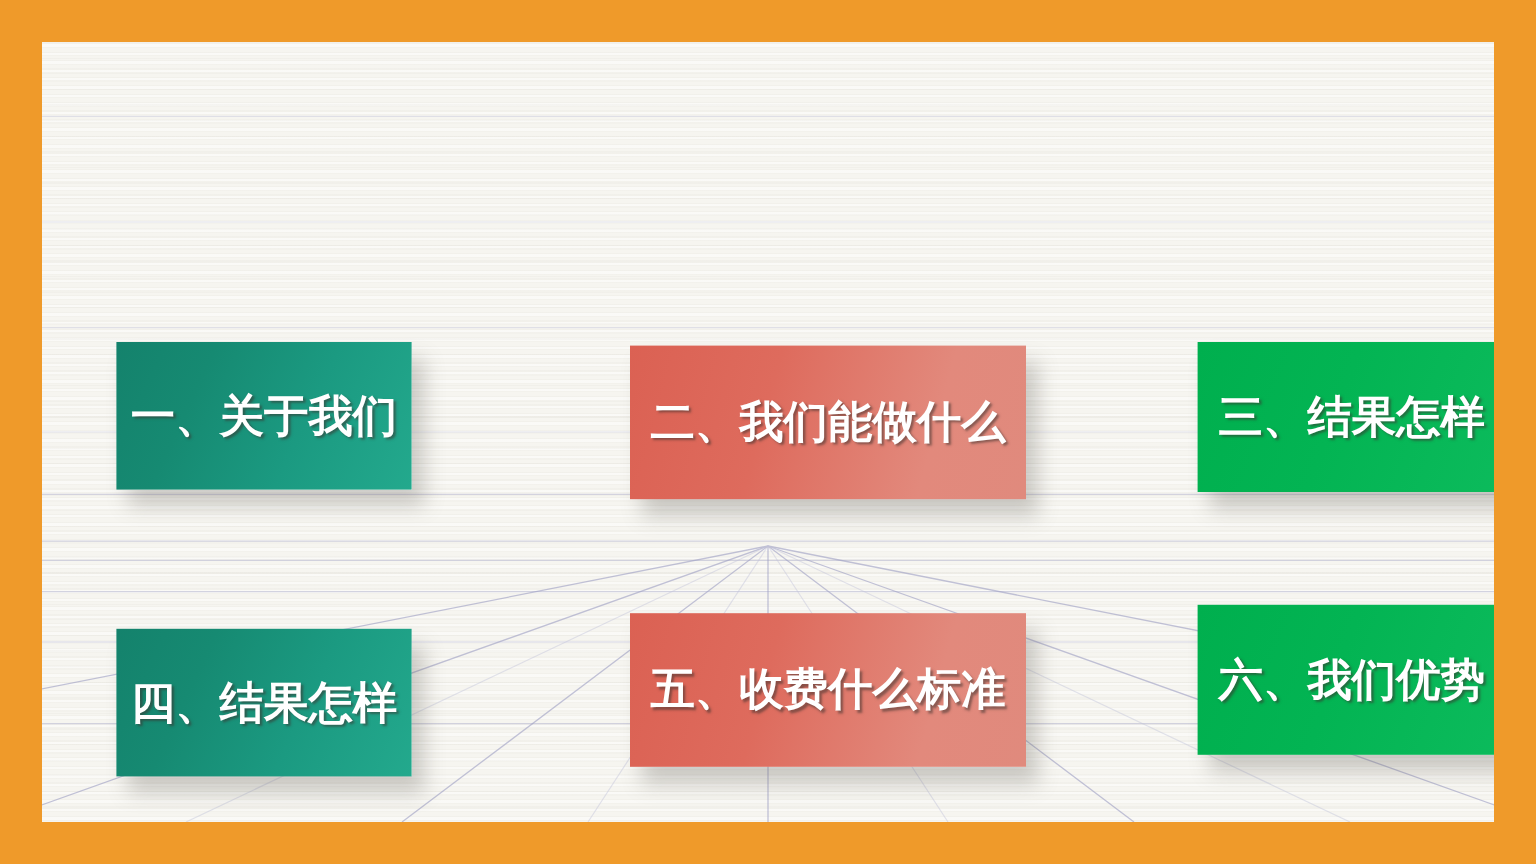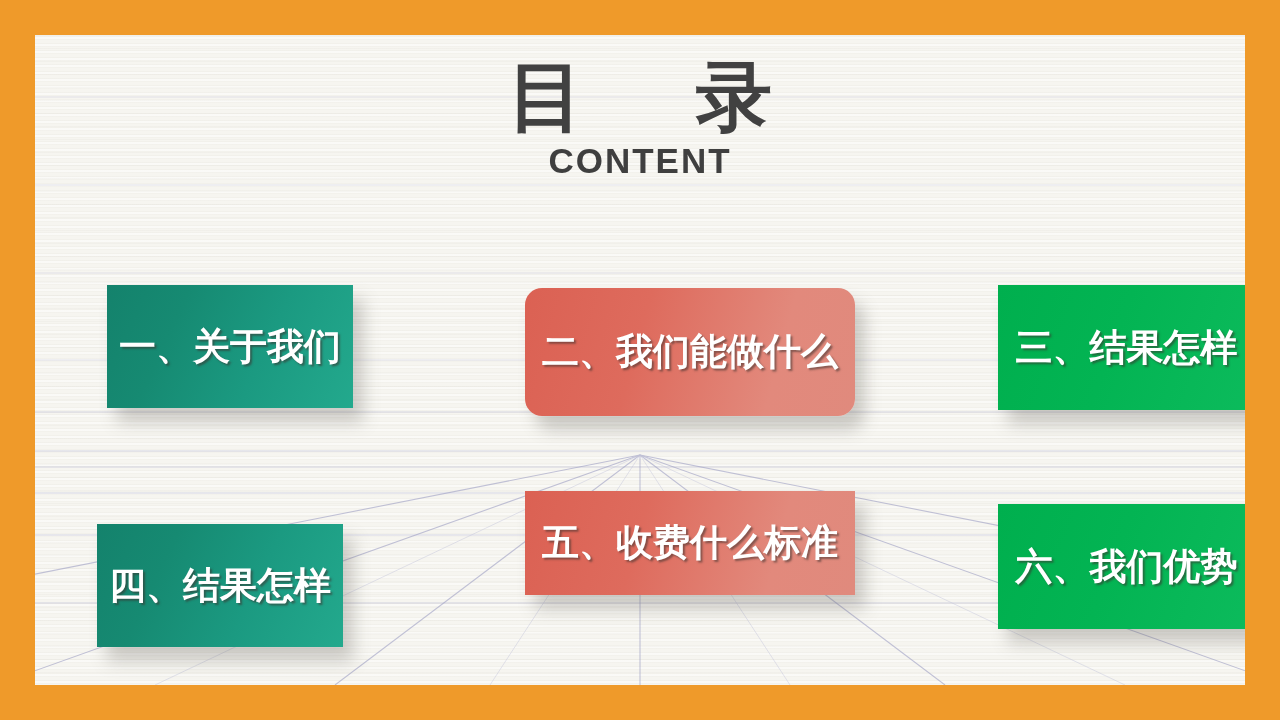--- a/index.html
+++ b/index.html
@@ -97,29 +97,29 @@
   
   .box.coral{
     background:linear-gradient(105deg,#DB6153 0%,#DE6B5D 35%,#E2897C 75%,#E08A7D 100%);
   }
   
   .box.green{
     background:linear-gradient(110deg,#00AF4E 0%,#03B453 45%,#0CBB5C 100%);
   }
 
   
-  #box-1{left:72px;top:250px;width:246px;height:123px;}
+  #box-1{left:62px;top:250px;width:246px;height:123px;}
   #box-1 .lbl{font-size:37px;}
-  #box-2{left:490px;top:253px;width:330px;height:128px;border-radius:17px;}
+  #box-2{left:490px;top:253px;width:330px;height:128px;}
   #box-2 .lbl{font-size:37px;}
   #box-3{left:963px;top:250px;width:257px;height:125px;}
   #box-3 .lbl{font-size:37px;}
   #box-4{left:62px;top:469px;width:246px;height:123px;margin-top:20px;}
   #box-4 .lbl{font-size:37px;}
-  #box-5{left:490px;top:456px;width:330px;height:104px;}
+  #box-5{left:490px;top:476px;width:330px;height:128px;}
   #box-5 .lbl{font-size:37px;}
   #box-6{left:963px;top:469px;width:257px;height:125px;}
   #box-6 .lbl{font-size:37px;}
 </style>
 </head>
 <body>
 
 <div id="slide">
 
   <div id="panel">
@@ -164,24 +164,20 @@
 
         <g stroke="#C2C3DA" stroke-width="1" fill="none" opacity="0.45">
           <line x1="605" y1="40" x2="455" y2="270"></line>
           <line x1="605" y1="40" x2="755" y2="270"></line>
           <line x1="605" y1="40" x2="120" y2="270"></line>
           <line x1="605" y1="40" x2="1090" y2="270"></line>
         </g>
       </svg>
     </div>
 
-    <div id="title-block">
-      <div class="title-main">目　录</div>
-      <div class="title-sub">CONTENT</div>
-    </div>
 
     <div id="box-1" class="box teal">
       <span class="lbl">一、关于我们</span>
     </div>
 
     <div id="box-2" class="box coral">
       <span class="lbl">二、我们能做什么</span>
     </div>
 
     <div id="box-3" class="box green">

